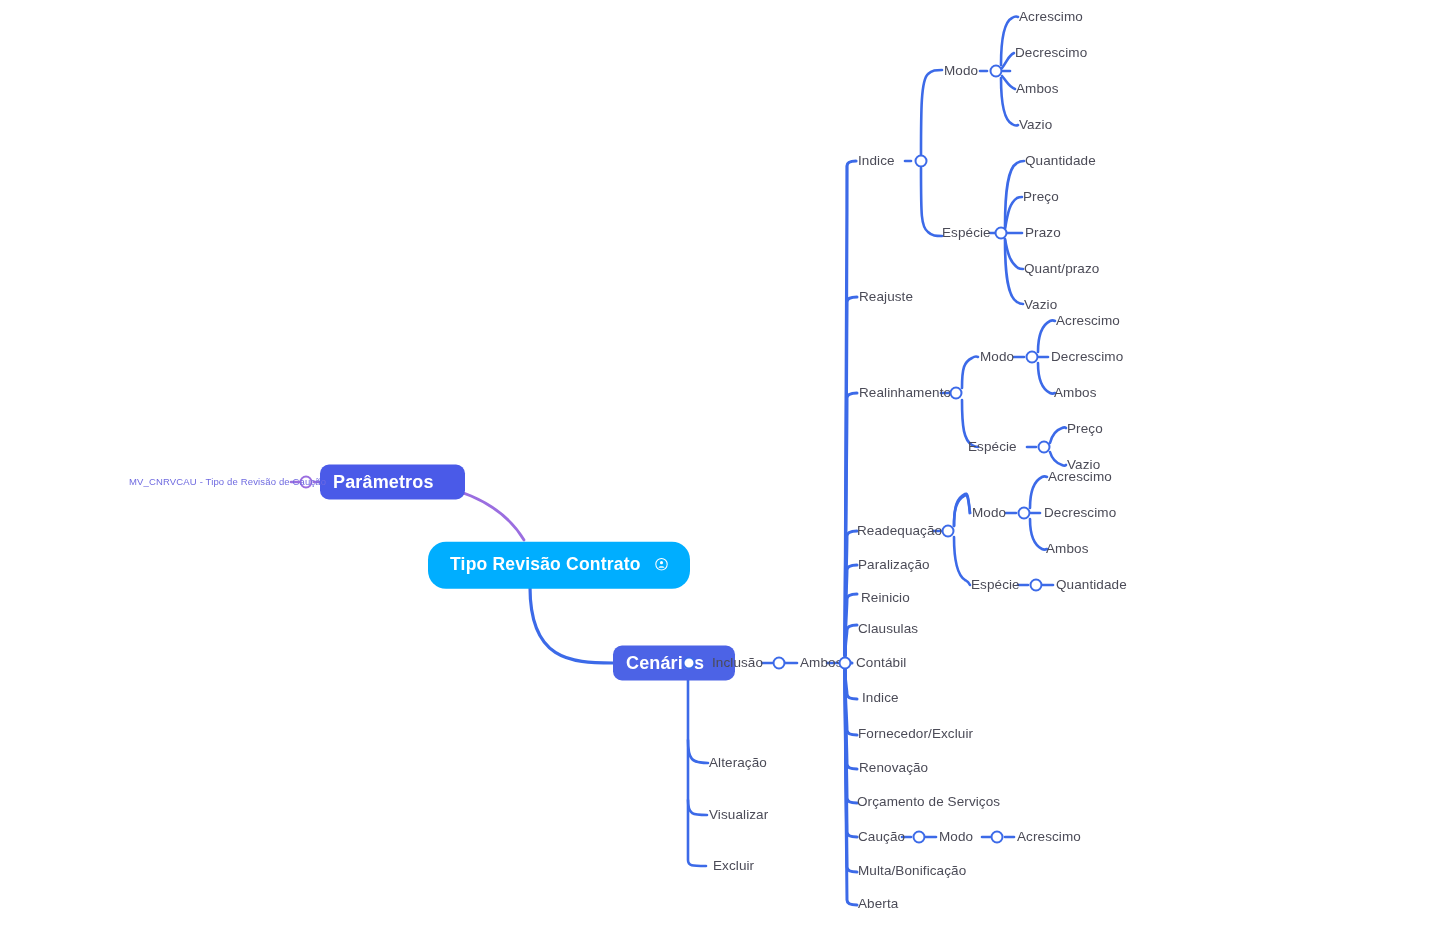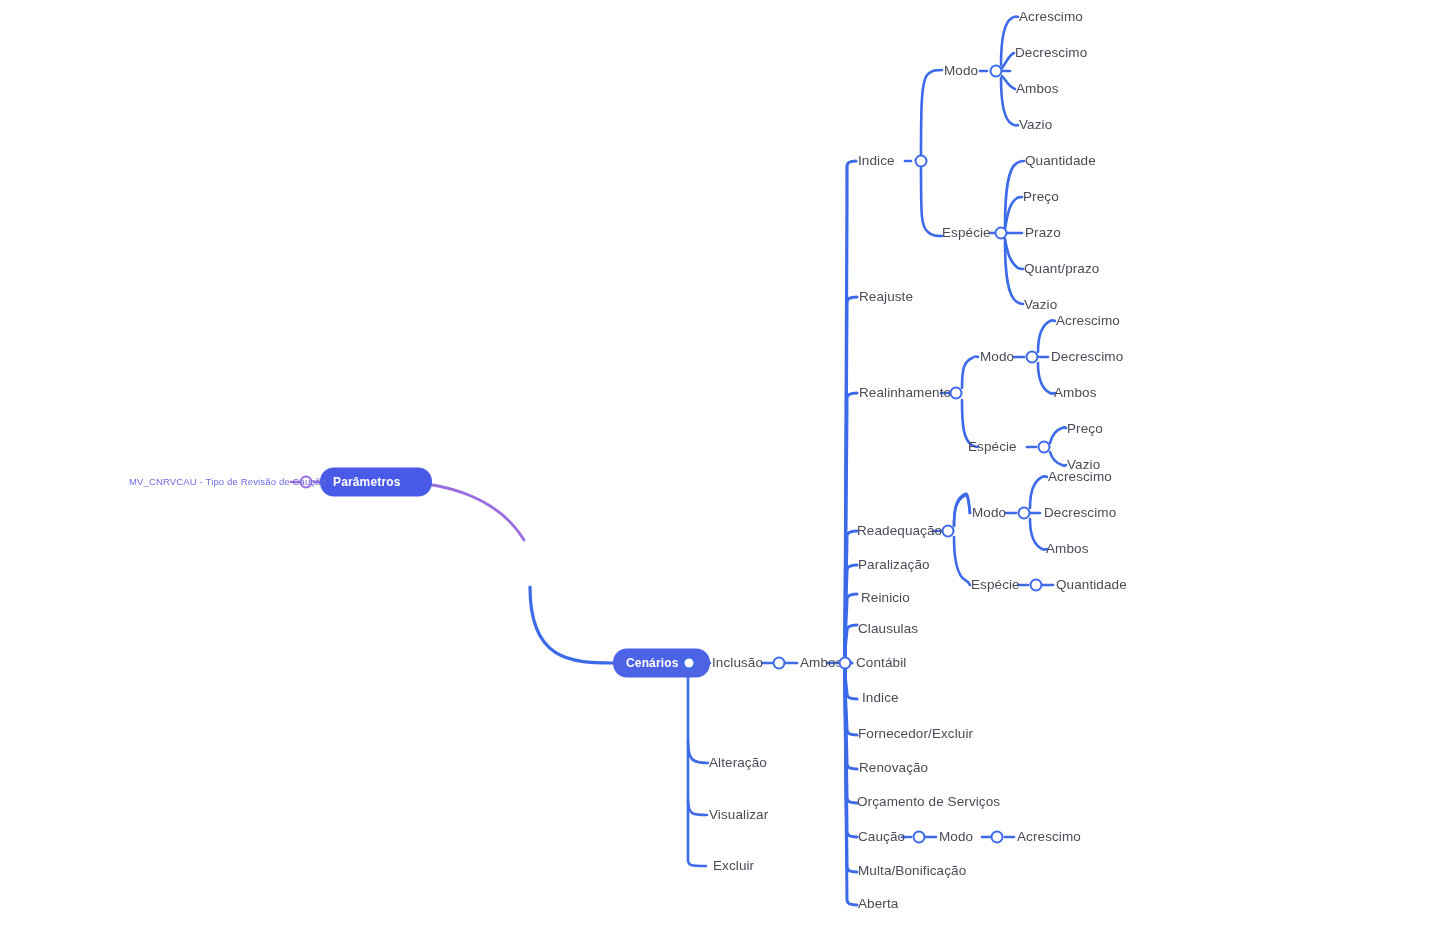--- a/index.html
+++ b/index.html
@@ -54,23 +54,23 @@
     transform: translateY(-50%);
   }
   .root-icon {
     display: inline-flex;
     align-items: center;
   }
   
   .n-pill {
     background: #4c63e6;
     color: #ffffff;
-    font-size: 12px;
+    font-size: 18px;
     font-weight: bold;
-    border-radius: 14px;
+    border-radius: 9px;
     padding: 8px 31px 9px 13px;
     letter-spacing: 0.15px;
     transform: translateY(-50%);
   }
   .n-pill.violet {
     background: #4a5ae8;
   }
   
   .n-param {
     font-size: 9.5px;
@@ -182,20 +182,30 @@
       <path d="M 1005 837 L 1014 837"></path>
 
       <g stroke="#9b6ee0">
         <path d="M 291 482 L 299 482"></path>
         <path d="M 314 482 L 320 482"></path>
         <path d="M 395 482 C 450 482 500 500 524 540" stroke-width="2.8"></path>
       </g>
     </g>
   </svg>
 
+  <div class="node n-root" style="left:428px; top:565px;">
+    <span>Tipo Revisão Contrato</span>
+    <span class="root-icon">
+      <svg width="13" height="13" viewBox="0 0 16 16">
+        <circle cx="8" cy="8" r="7" fill="none" stroke="#ffffff" stroke-width="1.3"></circle>
+        <circle cx="8" cy="6" r="1.9" fill="#ffffff"></circle>
+        <path d="M4.4 12.2 C5.1 9.8 10.9 9.8 11.6 12.2 Z" fill="#ffffff"></path>
+      </svg>
+    </span>
+  </div>
 
   <div class="node n-pill violet" style="left:320px; top:482px;">
     <span>Parâmetros</span>
   </div>
   <div class="hub violet" style="left:306px; top:482px;"></div>
   <div class="node n-param" style="left:129px; top:482px;">
     <span>MV_CNRVCAU - Tipo de Revisão de Caução</span>
   </div>
 
   <div class="node n-pill" style="left:613px; top:663px;">

